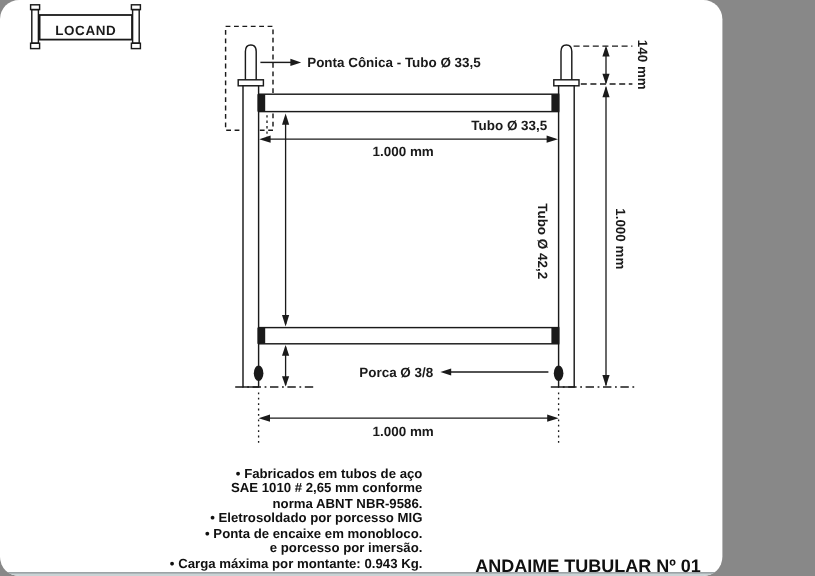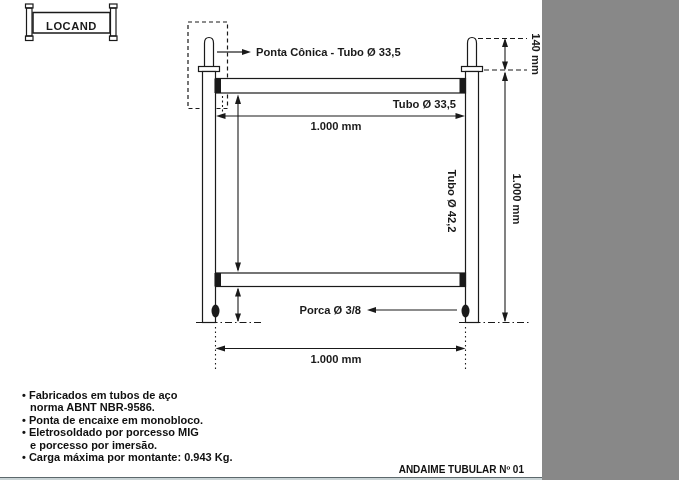--- a/index.html
+++ b/index.html
@@ -4,43 +4,44 @@
 <style>
   :root{
     --ink:#1a1a1a;
     --paper:#ffffff;
     --band:#c9d3d5;
     --rule:#5c686c;
   }
   html,body{margin:0;padding:0;background:#888;}
   .page{
     position:relative;
-    width:542px;height:480px;
+    width:602px;height:480px;
     background:var(--paper);
     overflow:hidden;
     font-family:"Liberation Sans",sans-serif;
     color:var(--ink);
+    border-radius:16px;
   }
   .drawing{position:absolute;left:0;top:0;width:679px;height:480px;color:var(--ink);}
   .drawing text{
     fill:currentColor;
     font-family:"Liberation Sans",sans-serif;
     font-weight:700;
     font-size:11.2px;
   }
   .logo-text{font-size:16.5px;letter-spacing:.5px;}
   .notes{
     position:absolute;left:22px;top:389px;width:330px;
-    font-size:11px;font-weight:700;line-height:12.45px;color:#101010;
+    font-size:11px;font-weight:700;line-height:12.45px;color:#101010;text-align:right;
   }
   .note-line{white-space:nowrap;}
   .note-line.cont{padding-left:8px;}
   .footer-title{
     position:absolute;right:18px;top:464px;
-    font-size:10px;font-weight:700;color:#101010;white-space:nowrap;
+    font-size:15px;font-weight:700;color:#101010;white-space:nowrap;
   }
   .footer-rule{
     position:absolute;left:0;top:476.5px;width:679px;height:1.5px;
     background:var(--rule);
   }
   .footer-band{
     position:absolute;left:0;top:478px;width:679px;height:2px;
     background:var(--band);
   }
 </style>
@@ -161,23 +162,24 @@
       <line x1="465.5" y1="327" x2="465.5" y2="372" stroke-dasharray="1.5 3"></line>
       <line x1="219" y1="348.5" x2="462" y2="348.5"></line>
       <polygon points="215.5,348.5 225,345.5 225,351.5" fill="currentColor" stroke="none"></polygon>
       <polygon points="465.5,348.5 456,345.5 456,351.5" fill="currentColor" stroke="none"></polygon>
     </g>
     <text x="336" y="363" text-anchor="middle">1.000 mm</text>
   </svg>
 
   <div class="notes">
     <div class="note-line">• Fabricados em tubos de aço</div>
+    <div class="note-line cont">SAE 1010 # 2,65 mm conforme</div>
     <div class="note-line cont">norma ABNT NBR-9586.</div>
+    <div class="note-line">• Eletrosoldado por porcesso MIG</div>
     <div class="note-line">• Ponta de encaixe em monobloco.</div>
-    <div class="note-line">• Eletrosoldado por porcesso MIG</div>
     <div class="note-line cont">e porcesso por imersão.</div>
     <div class="note-line">• Carga máxima por montante: 0.943 Kg.</div>
   </div>
 
   <div class="footer-title">ANDAIME TUBULAR Nº 01</div>
   <div class="footer-rule"></div>
   <div class="footer-band"></div>
 
 </div>
 

